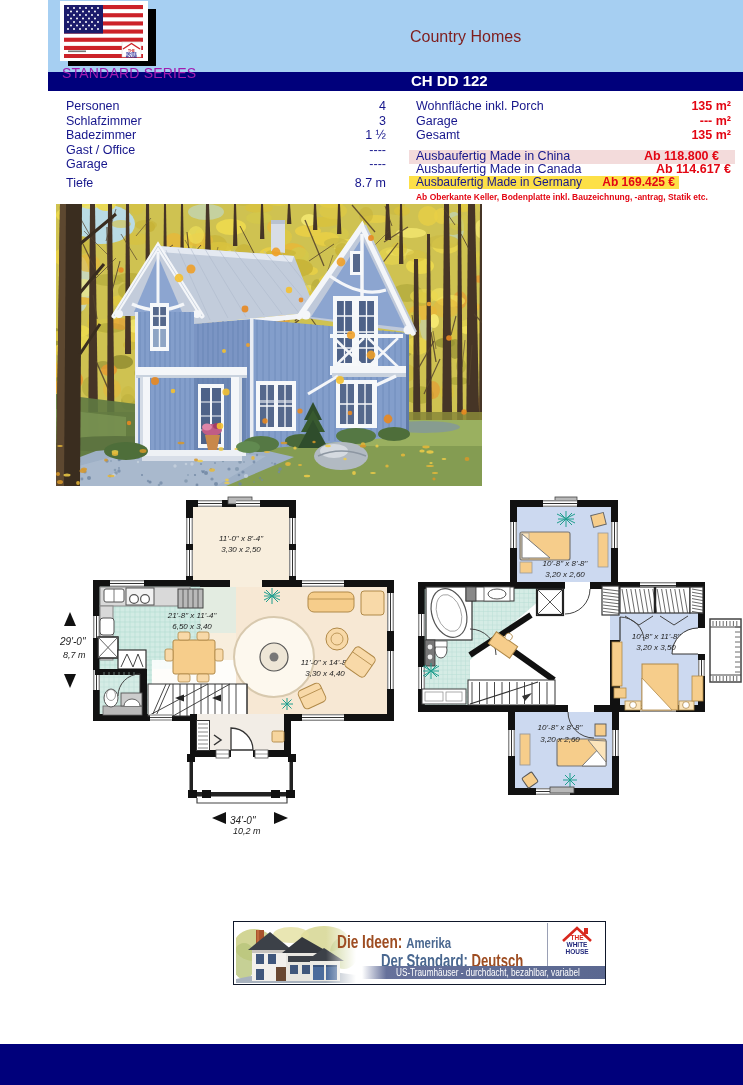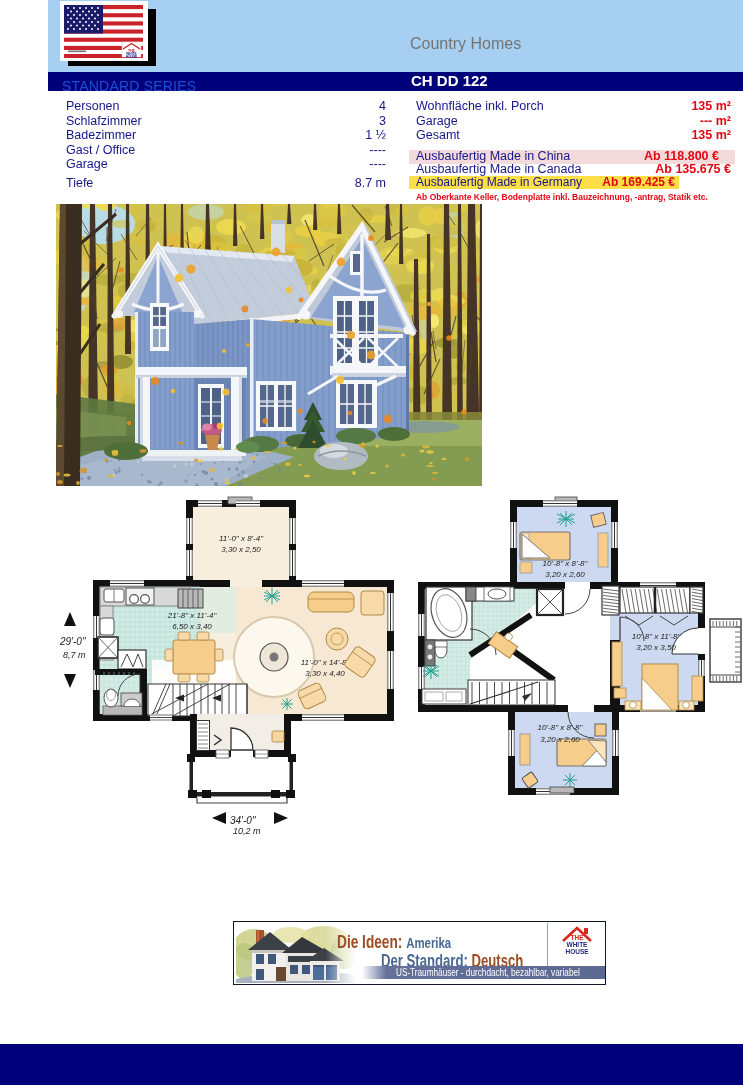--- a/index.html
+++ b/index.html
@@ -8,23 +8,23 @@
 .navytxt{color:#16168c;}
 .red{color:#e30613;}
 </style>
 </head>
 <body>
 
 <div class="abs" style="left:48px;top:0;width:695px;height:72px;background:#a6cff2;"></div>
 
 <div class="abs" style="left:48px;top:72px;width:695px;height:19px;background:#00007b;"></div>
 
-<div class="abs" style="left:62px;top:78px;font-size:14px;color:#1d4ed8;letter-spacing:0.2px;">STANDARD SERIES</div>
-
-<div class="abs navytxt" style="left:410px;top:35px;font-size:16px;color:#737373;">Country Homes</div>
+<div class="abs" style="left:62px;top:65px;font-size:14px;color:#a21caf;letter-spacing:0.2px;">STANDARD SERIES</div>
+
+<div class="abs navytxt" style="left:410px;top:28px;font-size:16px;color:#7f1d1d;">Country Homes</div>
 
 <div class="abs" style="left:411px;top:72px;font-size:15px;font-weight:bold;color:#ffffff;">CH DD 122</div>
 
 <div class="abs" style="left:68px;top:9px;width:88px;height:57px;background:#000;"></div>
 
 <div class="abs" style="left:60px;top:1px;width:88px;height:60px;background:#fff;">
 <svg width="88" height="60" viewBox="0 0 88 60">
 
   <g>
   <rect x="4" y="4" width="79" height="53" fill="#fff"></rect>
@@ -105,21 +105,21 @@
 </div>
 
 <div class="abs navytxt" style="left:416px;top:99px;width:315px;font-size:12.5px;line-height:14.6px;">
   <div>Wohnfläche inkl. Porch<span class="red" style="float:right;font-weight:bold;">135 m²</span></div>
   <div>Garage<span class="red" style="float:right;font-weight:bold;">--- m²</span></div>
   <div>Gesamt<span class="red" style="float:right;font-weight:bold;">135 m²</span></div>
 </div>
 
 <div class="abs navytxt" style="left:409px;top:150px;width:326px;height:14px;background:#f3dbdb;font-size:12.5px;line-height:13px;"><span style="margin-left:7px;">Ausbaufertig Made in China</span><span class="red" style="float:right;font-weight:bold;margin-right:16px;">Ab 118.800 €</span></div>
 
-<div class="abs navytxt" style="left:409px;top:163px;width:326px;height:13px;font-size:12.5px;line-height:13px;"><span style="margin-left:7px;">Ausbaufertig Made in Canada</span><span class="red" style="float:right;font-weight:bold;margin-right:4px;">Ab 135.675 €</span></div>
+<div class="abs navytxt" style="left:409px;top:163px;width:326px;height:13px;font-size:12.5px;line-height:13px;"><span style="margin-left:7px;">Ausbaufertig Made in Canada</span><span class="red" style="float:right;font-weight:bold;margin-right:4px;">Ab 114.617 €</span></div>
 
 <div class="abs navytxt" style="left:409px;top:176px;width:270px;height:13px;background:#fde047;font-size:12px;line-height:13px;"><span style="margin-left:7px;">Ausbaufertig Made in Germany</span><span class="red" style="float:right;font-weight:bold;margin-right:4px;">Ab 169.425 €</span></div>
 
 <div class="abs red" style="left:416px;top:192px;font-size:9px;font-weight:bold;white-space:nowrap;transform:scaleX(0.94);transform-origin:0 0;">Ab Oberkante  Keller,  Bodenplatte inkl. Bauzeichnung,   -antrag,  Statik etc.</div>
 
 <div class="abs" style="left:56px;top:204px;width:426px;height:282px;" id="painting"><svg width="426" height="282" viewBox="0 0 426 282">
 
 <rect x="0" y="0" width="426" height="282" fill="#cfc251"></rect>
 
 <g>

